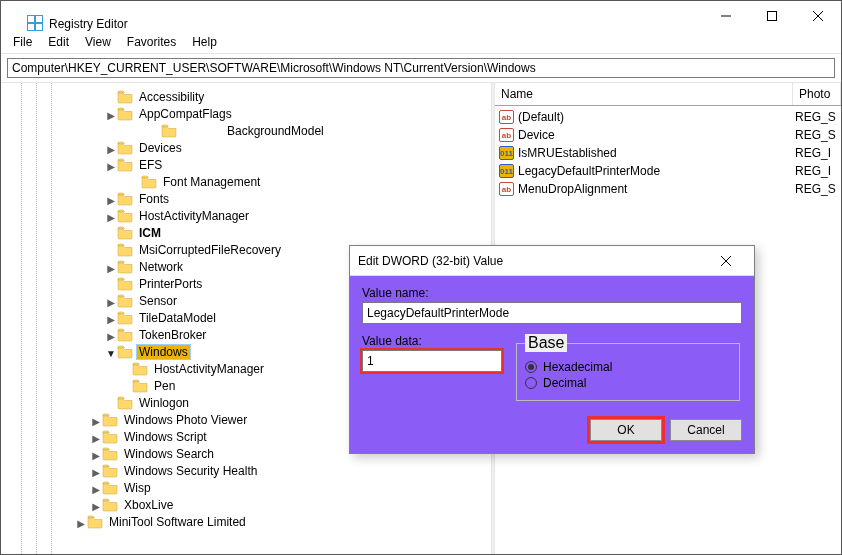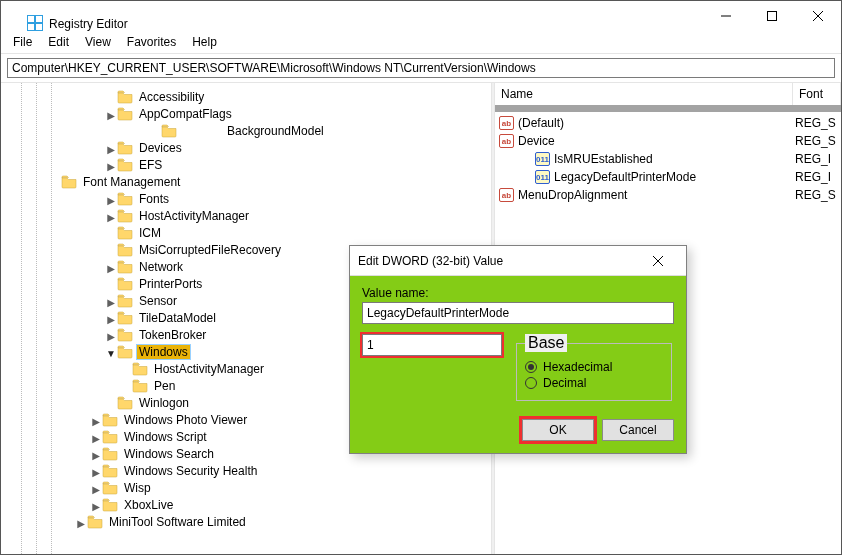--- a/index.html
+++ b/index.html
@@ -12,54 +12,54 @@
   .winbtn { width: 46px; display: flex; align-items: center; justify-content: center; }
   .winbtn svg { width: 10px; height: 10px; stroke: #000; stroke-width: 1; fill: none; }
   .menubar { display: flex; gap: 4px; padding: 2px 6px; border-bottom: 1px solid #e5e5e5; }
   .menuitem { padding: 2px 6px; text-align: right; }
   .addressbar { padding: 4px 6px; }
   .address { border: 1px solid #7a7a7a; padding: 2px 4px; height: 20px; line-height: 15px; font-size: 12px; }
   .body { flex: 1; display: flex; overflow: hidden; border-top: 1px solid #e5e5e5; }
   .tree { width: 490px; overflow: hidden; position: relative; padding: 4px 0 0 0; }
   .divider { width: 4px; background: #f0f0f0; border-left: 1px solid #e5e5e5; border-right: 1px solid #e5e5e5; }
   .list { flex: 1; overflow: hidden; display: flex; flex-direction: column; }
-  .lhead { display: flex; border-bottom: 7px solid #a3a3a3; }
+  .lhead { display: flex; border-bottom: 1px solid #a3a3a3; }
   .lcol { padding: 4px 6px; font-size: 12px; border-right: 1px solid #e5e5e5; }
   .lcol.name { flex: 1; }
   .lrows { padding-top: 2px; }
   .lrow { display: flex; align-items: center; height: 18px; padding-left: 4px; gap: 4px; }
   .tree-row { display: flex; align-items: flex-end; height: 17px; white-space: nowrap; }
   .tree-row .twisty { width: 12px; text-align: center; color: #606060; font-size: 10px; line-height: 10px; }
   .tree-row .twisty.open { color: #222; }
   .tree-row .ticon { width: 16px; height: 14px; margin-right: 4px; }
   .tree-row.sel .label { background: #eab308; outline: 1px solid #99d1ff; padding: 0 2px; }
   .tree-row .label { padding: 0 2px; }
   .gutter { position: absolute; top: 0; bottom: 0; width: 1px; border-left: 1px dotted #bcbcbc; }
   .folder-svg { fill: #ffd76b; stroke: #c9a43b; stroke-width: 0.5; }
-  .dialog { position: absolute; left: 348px; top: 244px; width: 338px; background: #84cc16; border: 1px solid #808080; box-shadow: 4px 4px 10px rgba(0,0,0,0.2); }
+  .dialog { position: absolute; left: 348px; top: 244px; width: 406px; background: #8b5cf6; border: 1px solid #808080; box-shadow: 4px 4px 10px rgba(0,0,0,0.2); }
   .dtitlebar { height: 30px; display: flex; align-items: center; padding: 0 8px; background: #fff; border-bottom: 1px solid #ddd; }
   .dtitle { flex: 1; font-size: 12px; }
   .dclose { width: 40px; height: 100%; display: flex; align-items: center; justify-content: center; }
   .dbody { padding: 10px 12px; font-size: 12px; }
   .dlabel { margin-bottom: 2px; }
   .dinput { width: 100%; height: 22px; border: 1px solid #7a7a7a; background: #fff; padding: 1px 4px; font-family: inherit; font-size: 12px; }
   .drow2 { display: flex; gap: 12px; margin-top: 10px; }
   .dcol { flex: 1; }
   .fieldset { border: 1px solid #bbb; padding: 6px 8px 8px; }
   .legend { padding: 0 3px; background: #f0f0f0; font-size: 16px;}
   .radio-row { display: flex; align-items: center; gap: 6px; margin: 2px 0; }
   .radio { width: 12px; height: 12px; border-radius: 50%; border: 1px solid #333; display: inline-flex; align-items: center; justify-content: center; }
   .radio.checked::after { content: ""; width: 6px; height: 6px; border-radius: 50%; background: #333; display: block; }
   .dbuttons { display: flex; justify-content: flex-end; gap: 8px; padding: 8px 12px 12px; }
   .dbtn { width: 72px; height: 22px; border: 1px solid #8a8a8a; background: #e1e1e1; text-align: center; line-height: 20px; font-size: 12px; }
   .hl-red { outline: 2px solid #ef2f2f; outline-offset: 0; }
   .hl-red-btn { outline: 3px solid #ef2f2f; outline-offset: 0; }
   .reg-icon { width: 15px; height: 14px; display: inline-flex; align-items: center; justify-content: center; font-size: 8px; font-weight: bold; border: 1px solid; border-radius: 2px; }
   .reg-ab { color: #c74a3c; border-color: #c74a3c; background: #fff; }
-  .reg-01 { color: #2f5ecf; border-color: #2f5ecf; background: #fef9c3; margin-left: 36px; }
+  .reg-01 { color: #2f5ecf; border-color: #2f5ecf; background: #eab308; }
 </style>
 </head>
 <body>
 
 <div class="window">
 
   <div class="titlebar">
     <svg class="appicon" viewBox="0 0 16 16">
       <rect x="0" y="0" width="16" height="16" fill="#2f9fe0"></rect>
       <rect x="1" y="1" width="6" height="6" fill="#fff"></rect>
@@ -139,21 +139,21 @@
           <span class="label">Devices</span>
         </div>
         <div class="tree-row" style="padding-left: 104px;">
           <span class="twisty">▶</span>
           <svg class="ticon" viewBox="0 0 16 14">
             <path class="folder-svg" d="M1 3 h5 l1.5 1.5 H15 V12 a1 1 0 0 1 -1 1 H2 a1 1 0 0 1 -1 -1 Z"></path>
             <path class="folder-svg" d="M1 3 V2 a1 1 0 0 1 1 -1 h4 l1.5 1.5 H1 Z" fill="#ffe7a6"></path>
           </svg>
           <span class="label">EFS</span>
         </div>
-        <div class="tree-row" style="padding-left: 48px;">
+        <div class="tree-row" style="padding-left: 104px; margin-left: 24px;">
           <span class="twisty"></span>
           <svg class="ticon" viewBox="0 0 16 14">
             <path class="folder-svg" d="M1 3 h5 l1.5 1.5 H15 V12 a1 1 0 0 1 -1 1 H2 a1 1 0 0 1 -1 -1 Z"></path>
             <path class="folder-svg" d="M1 3 V2 a1 1 0 0 1 1 -1 h4 l1.5 1.5 H1 Z" fill="#ffe7a6"></path>
           </svg>
           <span class="label">Font Management</span>
         </div>
         <div class="tree-row" style="padding-left: 104px;">
           <span class="twisty">▶</span>
           <svg class="ticon" viewBox="0 0 16 14">
@@ -163,21 +163,21 @@
           <span class="label">Fonts</span>
         </div>
         <div class="tree-row" style="padding-left: 104px;">
           <span class="twisty">▶</span>
           <svg class="ticon" viewBox="0 0 16 14">
             <path class="folder-svg" d="M1 3 h5 l1.5 1.5 H15 V12 a1 1 0 0 1 -1 1 H2 a1 1 0 0 1 -1 -1 Z"></path>
             <path class="folder-svg" d="M1 3 V2 a1 1 0 0 1 1 -1 h4 l1.5 1.5 H1 Z" fill="#ffe7a6"></path>
           </svg>
           <span class="label">HostActivityManager</span>
         </div>
-        <div class="tree-row" style="padding-left: 104px;">
+        <div class="tree-row" style="padding-left: 104px; font-weight: bold;">
           <span class="twisty"></span>
           <svg class="ticon" viewBox="0 0 16 14">
             <path class="folder-svg" d="M1 3 h5 l1.5 1.5 H15 V12 a1 1 0 0 1 -1 1 H2 a1 1 0 0 1 -1 -1 Z"></path>
             <path class="folder-svg" d="M1 3 V2 a1 1 0 0 1 1 -1 h4 l1.5 1.5 H1 Z" fill="#ffe7a6"></path>
           </svg>
           <span class="label">ICM</span>
         </div>
         <div class="tree-row" style="padding-left: 104px;">
           <span class="twisty"></span>
           <svg class="ticon" viewBox="0 0 16 14">
@@ -312,21 +312,21 @@
             <path class="folder-svg" d="M1 3 h5 l1.5 1.5 H15 V12 a1 1 0 0 1 -1 1 H2 a1 1 0 0 1 -1 -1 Z"></path>
             <path class="folder-svg" d="M1 3 V2 a1 1 0 0 1 1 -1 h4 l1.5 1.5 H1 Z" fill="#ffe7a6"></path>
           </svg>
           <span class="label">MiniTool Software Limited</span>
         </div>
       </div>
     <div class="divider"></div>
     <div class="list">
       <div class="lhead">
         <div class="lcol name">Name</div>
-        <div class="lcol" style="width:48px">Font</div>
+        <div class="lcol" style="width:48px">Photo</div>
       </div>
       <div class="lrows" id="lrows">
           <div class="lrow">
             <span class="reg-icon reg-ab">ab</span>
             <span style="flex:1">(Default)</span>
             <span style="width:46px">REG_S</span>
           </div>
           <div class="lrow">
             <span class="reg-icon reg-ab">ab</span>
             <span style="flex:1">Device</span>
@@ -359,20 +359,21 @@
             <line x1="0" y1="0" x2="10" y2="10"></line>
             <line x1="10" y1="0" x2="0" y2="10"></line>
           </svg>
       </div>
     </div>
     <div class="dbody">
       <div class="dlabel">Value name:</div>
       <input class="dinput" readonly="" value="LegacyDefaultPrinterMode" style="">
       <div class="drow2">
         <div class="dcol" style="flex:0 0 140px">
+          <div class="dlabel">Value data:</div>
           <input class="dinput hl-red" value="1" style="">
         </div>
         <div class="dcol">
           <fieldset class="fieldset">
             <legend class="legend">Base</legend>
             <div class="radio-row">
               <span class="radio checked"></span>
               <span>Hexadecimal</span>
             </div>
             <div class="radio-row">

